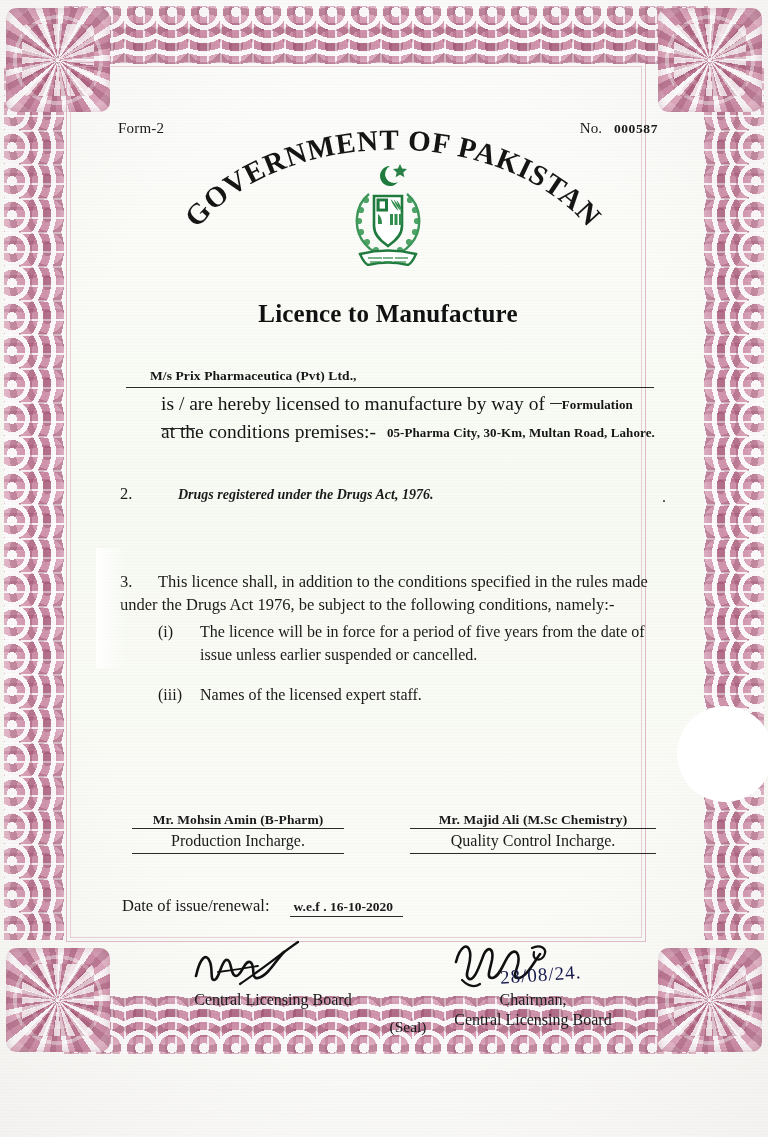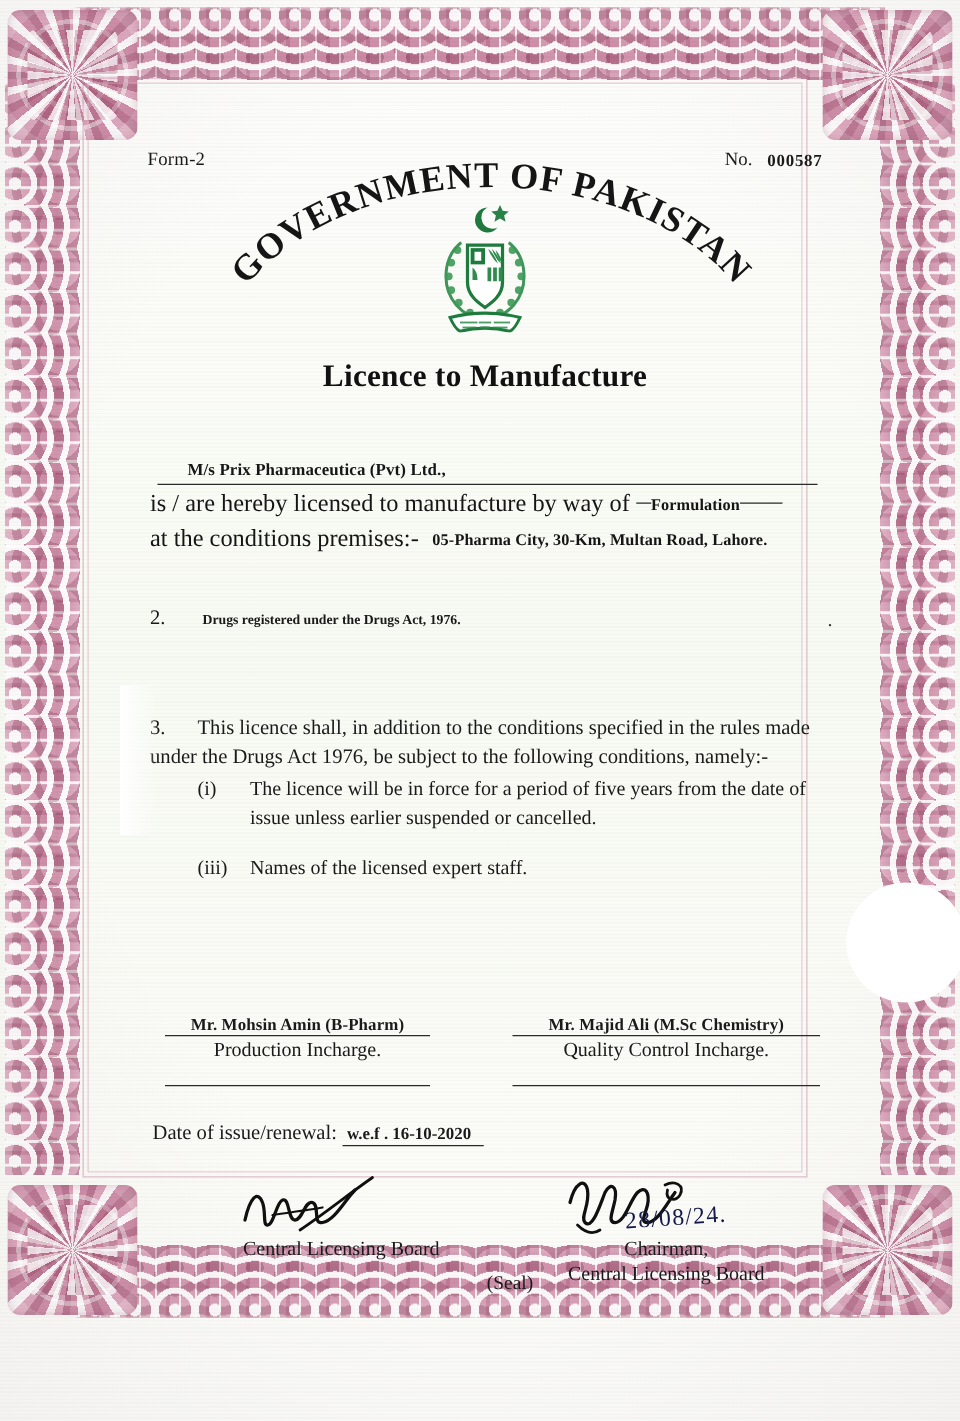--- a/index.html
+++ b/index.html
@@ -129,65 +129,65 @@
 
   
   .arch{position:absolute;left:50px;top:14px;width:450px;height:170px;}
   .arch svg{display:block;overflow:visible;}
   .arch text{font-family:"Liberation Serif",serif;font-weight:bold;
              font-size:29px;fill:#151515;letter-spacing:1px;}
 
   .emblem{position:absolute;left:50%;top:62px;transform:translateX(-50%);
           width:104px;height:108px;}
 
-  .title{position:absolute;left:0;top:192px;width:540px;text-align:center;
+  .title{position:absolute;left:0;top:204px;width:540px;text-align:center;
          font-size:25px;font-weight:bold;letter-spacing:.2px;color:#111;}
 
   
   .licensee{position:absolute;left:8px;top:268px;width:528px;height:24px;}
   .licensee .val{position:absolute;left:24px;bottom:4px;font-size:13.5px;
                  font-weight:bold;letter-spacing:.1px;color:#161616;}
   .ruleline{position:absolute;left:0;right:0;bottom:0;border-bottom:1.4px solid #2b2b2b;}
 
-  .para{position:absolute;font-size:19.5px;line-height:1.28;color:#151515;}
+  .para{position:absolute;font-size:19.5px;line-height:1.28;color:#151515;margin-left:41px;}
   .p-way{left:2px;top:296px;}
   .p-prem{left:2px;top:324px;}
   .fill-inline{font-size:13px;font-weight:bold;letter-spacing:.1px;
                position:relative;top:-1px;}
   .dashline{display:inline-block;border-bottom:1.3px solid #2b2b2b;vertical-align:6px;}
 
   .clause2{position:absolute;left:2px;top:388px;width:538px;
            font-size:16.5px;display:flex;gap:26px;align-items:baseline;}
   .clause2 .num{width:12px;}
-  .clause2 .fill{font-size:11px;font-weight:bold;margin-left:4px;}
+  .clause2 .fill{font-size:14px;font-weight:bold;margin-left:20px;font-style:italic;}
   .dotmark{position:absolute;right:-8px;top:392px;font-size:16px;color:#333;}
 
   .clause3{position:absolute;left:2px;top:474px;width:538px;font-size:16.5px;
            line-height:1.42;}
   .clause3 .c3num{display:inline-block;width:38px;}
 
   .subs{position:absolute;left:40px;top:524px;width:502px;font-size:16px;
         line-height:1.45;}
   .sub{display:flex;gap:0;margin-bottom:17px;}
   .sub .rn{width:42px;flex:none;}
   .sub .tx{flex:1;}
 
   
   .staff{position:absolute;left:14px;top:716px;width:524px;
          display:flex;justify-content:space-between;}
   .staff-col{width:246px;text-align:center;}
   .staff-col.left{width:212px;}
   .staff-name{font-size:13.5px;font-weight:bold;border-bottom:1.3px solid #2b2b2b;
               padding-bottom:0;letter-spacing:.1px;}
-  .staff-role{font-size:16px;margin-top:3px;padding-bottom:18px;
+  .staff-role{font-size:16px;margin-top:3px;padding-bottom:3px;
               border-bottom:1.3px solid #2b2b2b;}
 
   .dateline{position:absolute;left:4px;top:800px;display:flex;align-items:baseline;
             font-size:16.5px;justify-content:center;}
-  .dateline .dv{font-size:13.5px;font-weight:bold;margin-left:4px;
+  .dateline .dv{font-size:13.5px;font-weight:bold;margin-left:20px;
                 border-bottom:1.3px solid #2b2b2b;padding:0 10px 1px 4px;}
 
   
   .sigs{position:absolute;left:10px;top:838px;width:530px;height:110px;}
   .sigblock{position:absolute;text-align:center;font-size:16px;line-height:1.25;}
   .sig-left{left:40px;top:56px;width:210px;}
   .sig-right{left:300px;top:56px;width:210px;}
   .seal{position:absolute;left:240px;top:84px;width:80px;text-align:center;
         font-size:15.5px;}
   .ink{position:absolute;}

